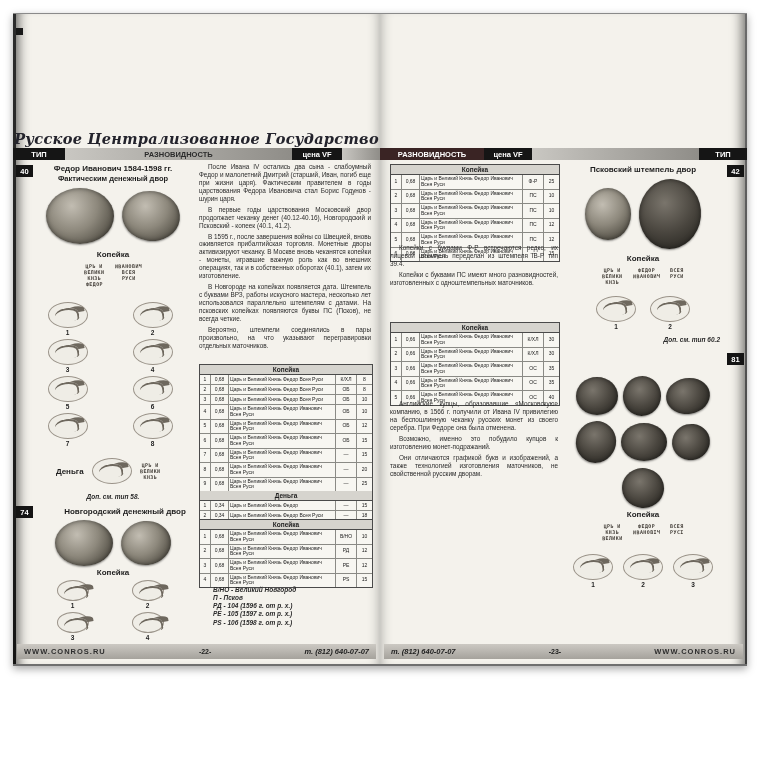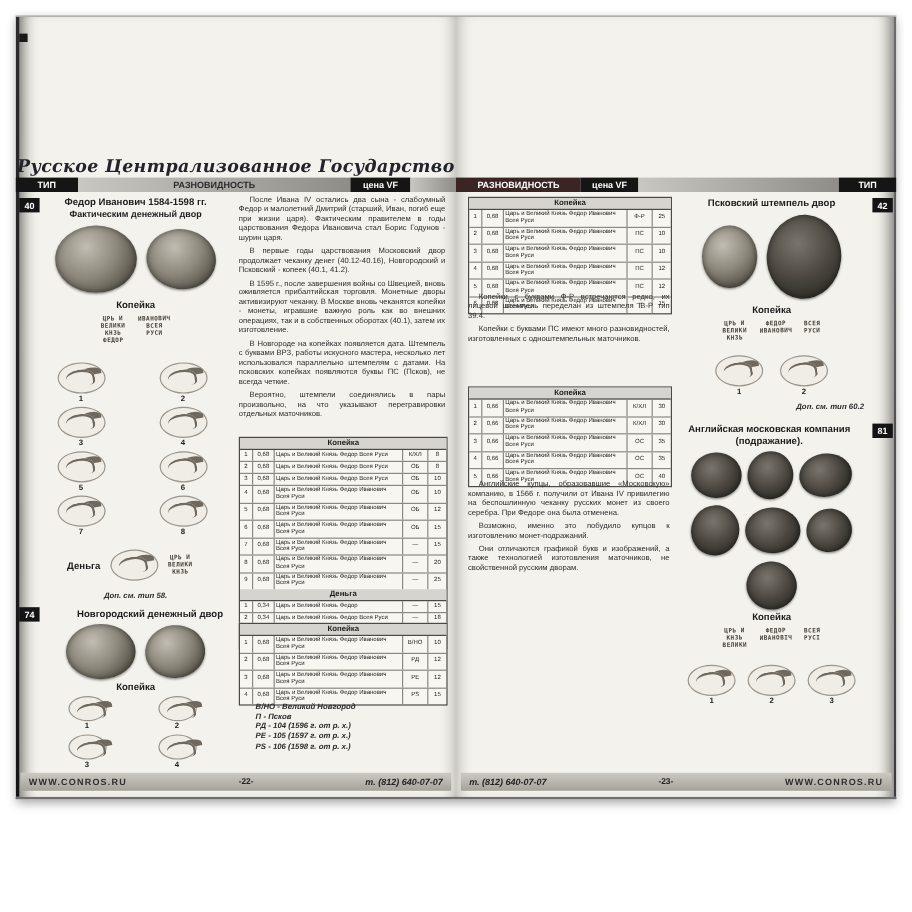--- a/index.html
+++ b/index.html
@@ -463,21 +463,20 @@
           <div class="dnum">1</div>
           </div>
         <div class="dcell">
             <div class="rider"></div>
           <div class="dnum">2</div>
           </div>
       </div>
       <div class="abs note" style="left:186px;top:322px;width:154px;text-align:right;">Доп. см. тип 60.2</div>
 
       <div class="badge" style="right:3px;top:339px;">81</div>
-      <div class="abs sec-title" style="left:186px;top:339px;width:150px;">Английская московская компания (подражание).</div>
       <div class="abs cluster" style="left:186px;top:362px;width:154px;">
         <div class="photo dark" style="width:42px;height:38px;"></div>
         <div class="photo dark" style="width:38px;height:40px;transform:rotate(12deg);"></div>
         <div class="photo dark" style="width:44px;height:36px;transform:rotate(-9deg);"></div>
         <div class="photo dark" style="width:40px;height:42px;transform:rotate(20deg);"></div>
         <div class="photo dark" style="width:46px;height:38px;"></div>
         <div class="photo dark" style="width:38px;height:36px;transform:rotate(-15deg);"></div>
         <div class="photo dark" style="width:42px;height:40px;transform:rotate(7deg);"></div>
       </div>
       <div class="abs coinlabel" style="left:186px;top:496px;width:154px;">Копейка</div>

